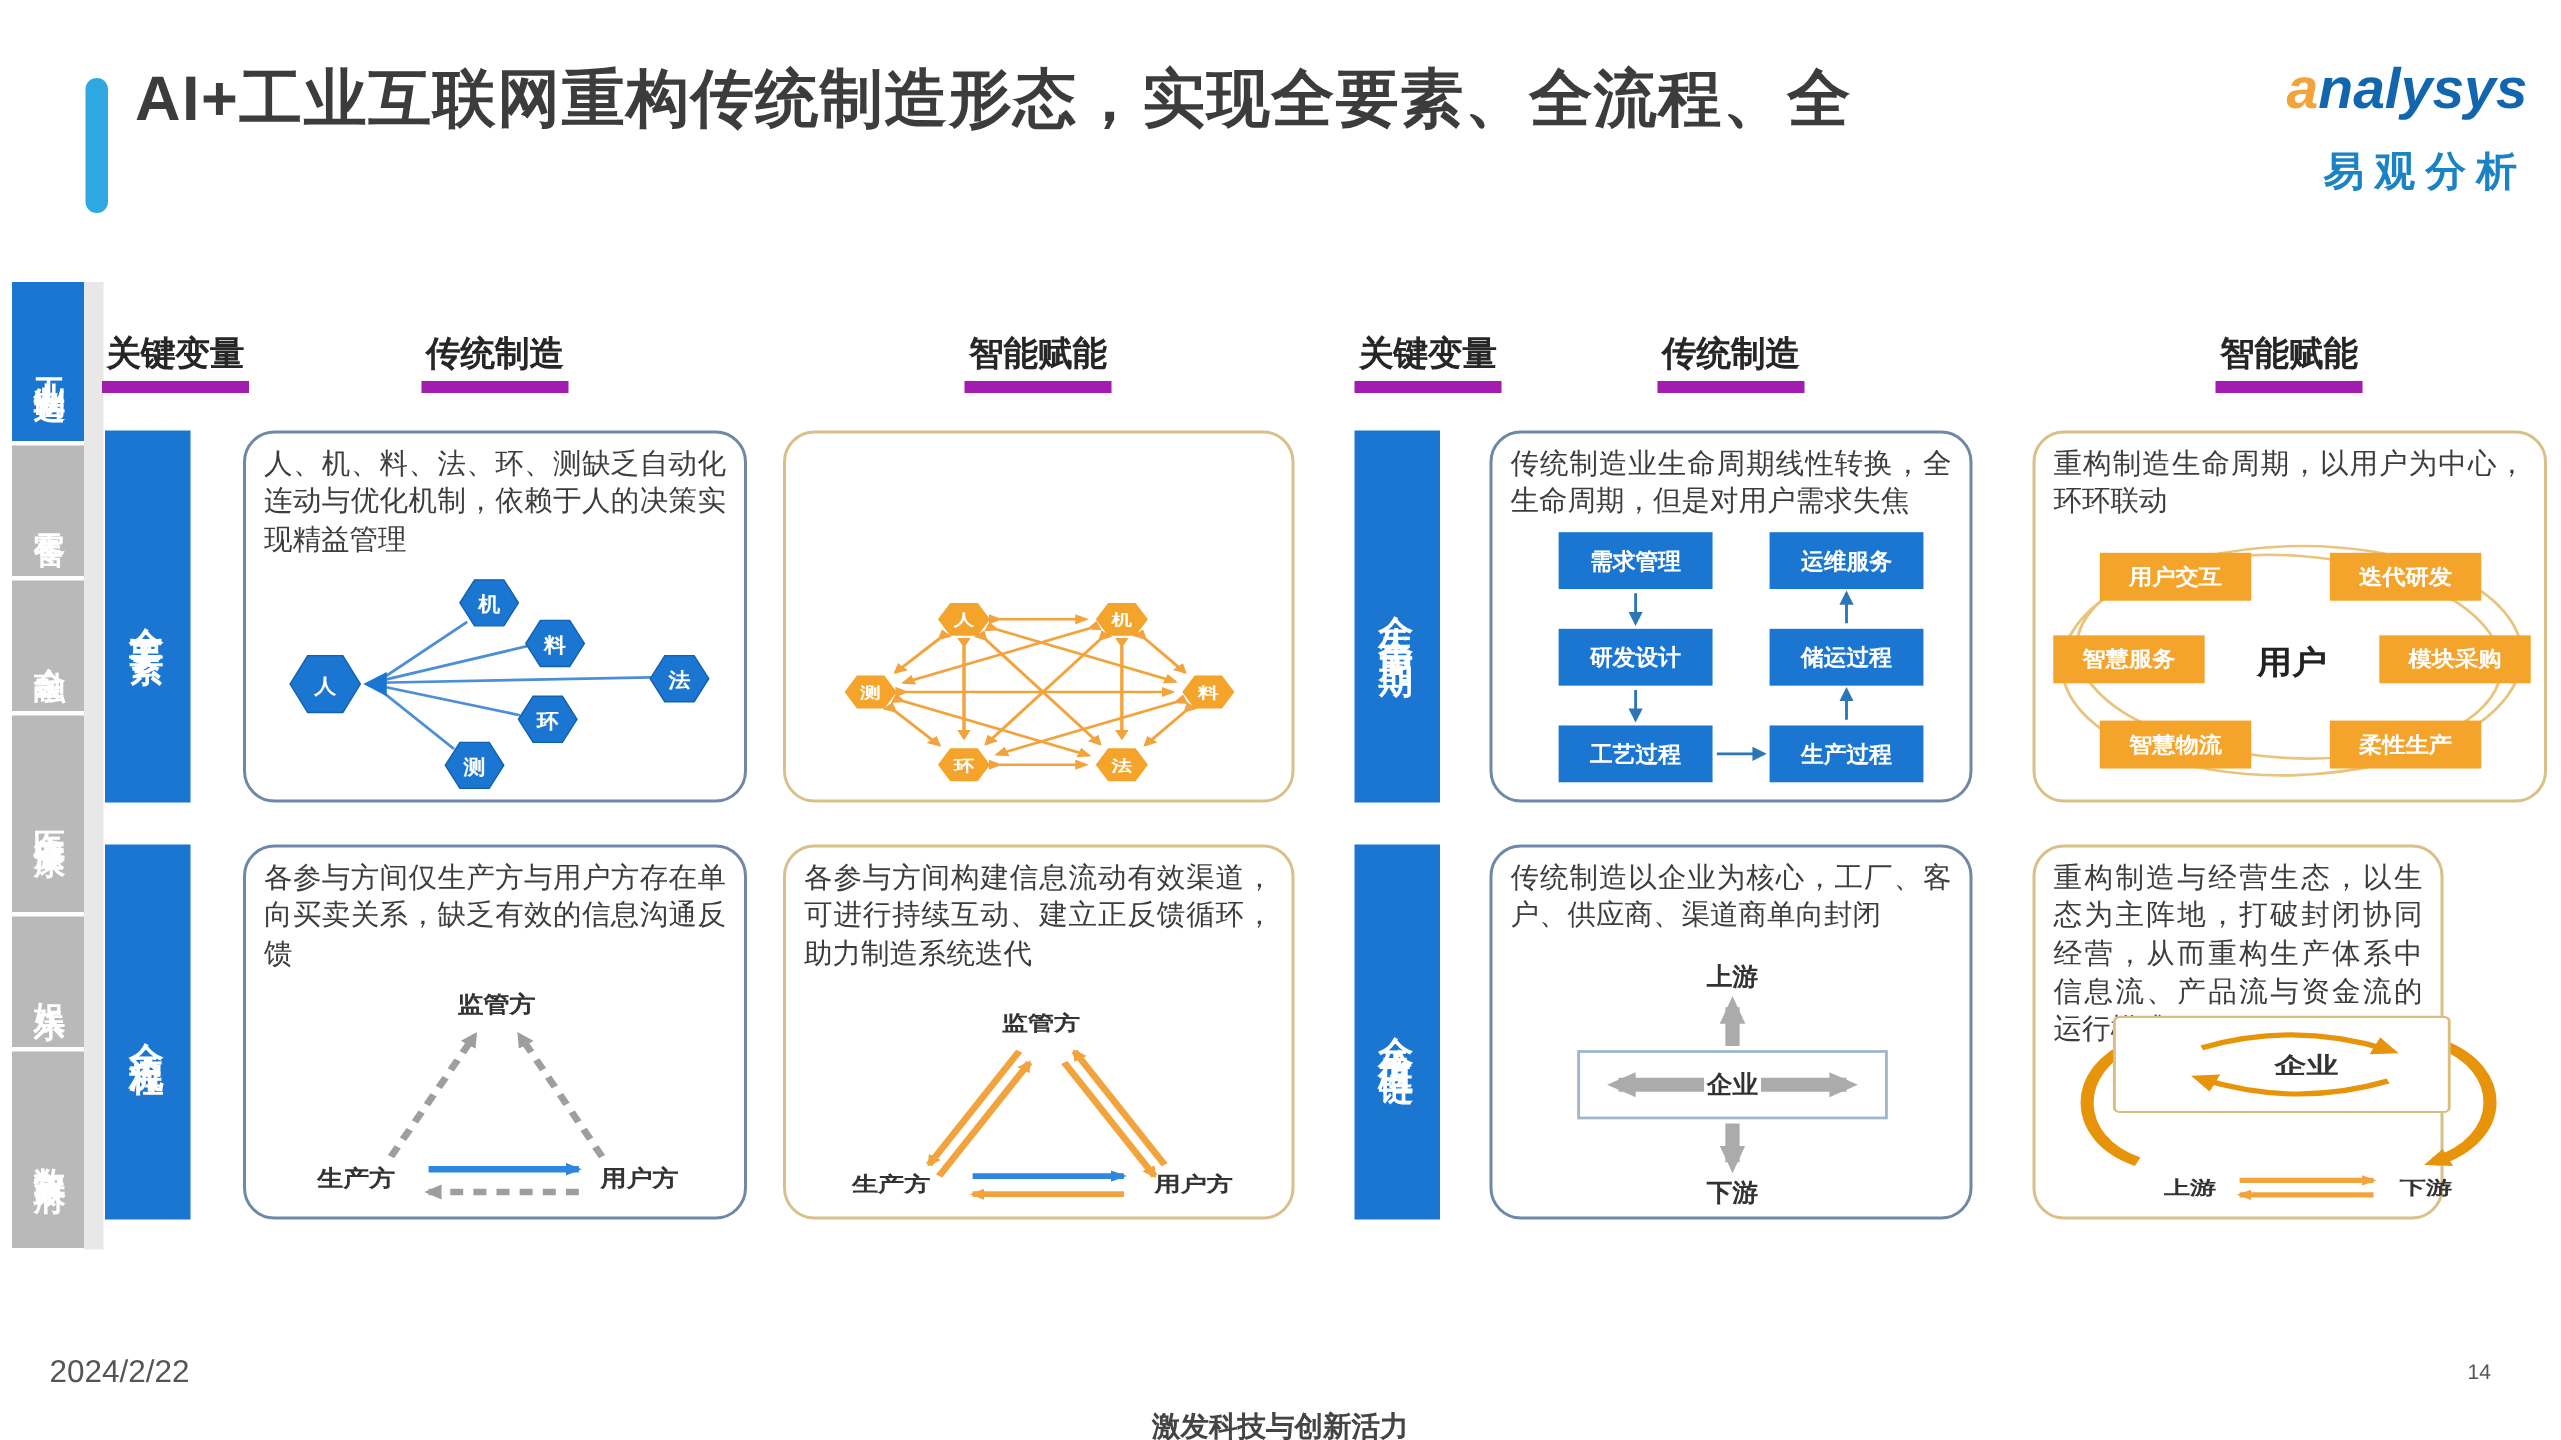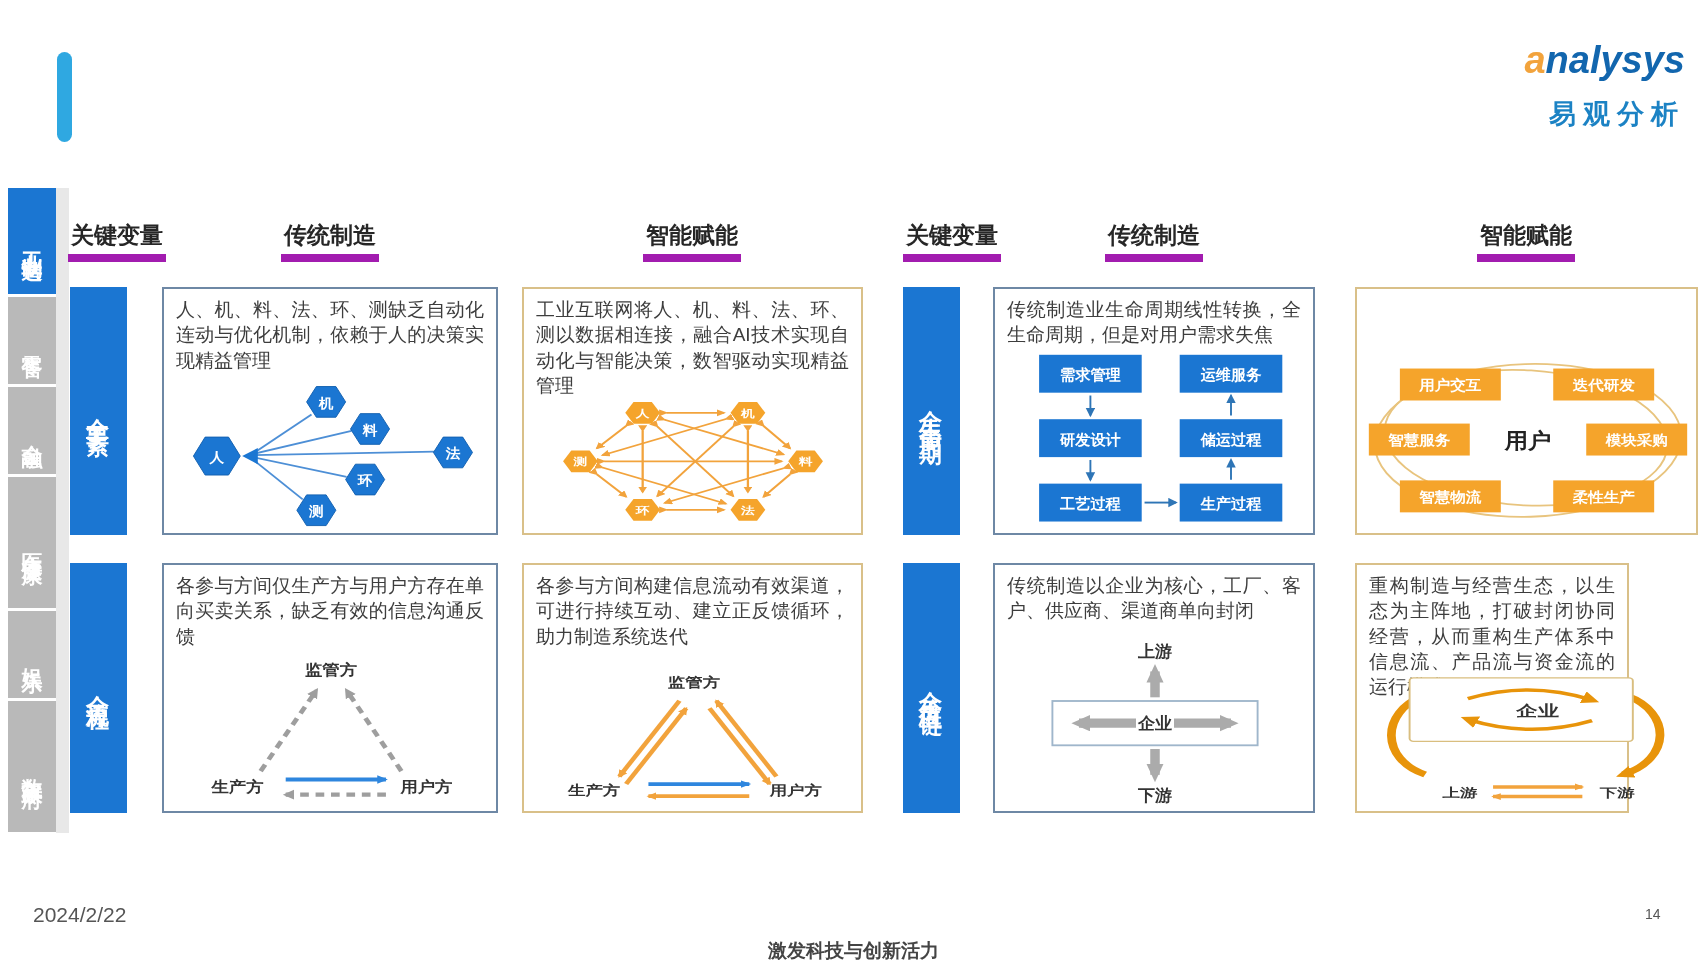--- a/index.html
+++ b/index.html
@@ -28,21 +28,21 @@
   
   .col-head{position:absolute;top:220px;font-size:23px;font-weight:bold;color:#262626;
             border-bottom:8px solid #a21caf;padding:0 3px 3px;white-space:nowrap;}
   .col-head.centered{transform:translateX(-50%);}
 
   
   .row-bar{position:absolute;width:57px;background:#1B76D2;color:#fff;
            writing-mode:vertical-rl;text-orientation:upright;
            display:flex;align-items:center;justify-content:center;
            font-size:23px;font-weight:bold;letter-spacing:8px;}
-  .cell{position:absolute;background:#fff;box-sizing:border-box;}
+  .cell{position:absolute;background:#fff;box-sizing:border-box;border-radius:21px;}
   .cell.trad{border:2px solid #6E88A5;}
   .cell.smart{border:2px solid #D9C089;}
   .cell-text{padding:8px 12px 0;font-size:19px;color:#3d3d3d;line-height:1.33;text-align:justify;}
   .diag{position:absolute;}
 
   
   .footer-date{position:absolute;left:33px;top:903px;font-size:21px;color:#555;}
   .footer-center{position:absolute;left:50%;transform:translateX(-50%);top:938px;font-size:19px;color:#444;font-weight:bold;}
   .footer-page{position:absolute;left:1645px;top:906px;font-size:14px;color:#555;}
 
@@ -74,21 +74,21 @@
         <path d="M0,0 L12,6 L0,12 z" fill="#9E9E9E"></path>
         </marker>
       <marker id="mGL" markerWidth="24" markerHeight="20" refX="12" refY="9" orient="auto" markerUnits="userSpaceOnUse">
         <path d="M0,0 L20,9 L0,18 z" fill="#ABABAB"></path>
         </marker>
     </defs>
   </svg>
 
   <div class="title-accent"></div>
   <div class="page-title">
-    <br>
+    <span>AI+工业互联网重构传统制造形态，实现全要素、全流程、全</span><br>
   </div>
   <div class="logo">
     <div class="logo-brand"><span class="logo-a">a</span><span>nalysys</span></div>
     <div class="logo-cn">易观分析</div>
   </div>
 
   <div class="sidebar-track"></div>
   <div class="sidebar-item active" style="top:188px;height:106px;">工业制造</div>
   <div class="sidebar-item" style="top:297px;height:87px;">零售</div>
   <div class="sidebar-item" style="top:387px;height:87px;">金融</div>
@@ -131,21 +131,20 @@
         <text class="hex-label" x="160" y="33">机</text>
         <text class="hex-label" x="205" y="63">料</text>
         <text class="hex-label" x="290" y="89">法</text>
         <text class="hex-label" x="200" y="119">环</text>
         <text class="hex-label" x="150" y="153">测</text>
       </g>
     </svg>
   </div>
 
   <div class="cell smart" style="left:522px;top:287px;width:341px;height:248px;">
-    <div class="cell-text">工业互联网将人、机、料、法、环、测以数据相连接，融合AI技术实现自动化与智能决策，数智驱动实现精益管理</div>
     <svg class="diag" style="left:18px;top:102px;" width="302" height="140" viewBox="0 0 330 205" preserveAspectRatio="none">
       <g stroke="#F2A33C" stroke-width="2.5" marker-start="url(#mO)" marker-end="url(#mO)">
         <line x1="136" y1="32" x2="199" y2="32"></line>
         <line x1="92" y1="51" x2="60" y2="84"></line>
         <line x1="134" y1="42" x2="264" y2="93"></line>
         <line x1="110" y1="58" x2="110" y2="148"></line>
         <line x1="126" y1="52" x2="209" y2="154"></line>
         <line x1="201" y1="41" x2="66" y2="94"></line>
         <line x1="242" y1="51" x2="271" y2="84"></line>
         <line x1="209" y1="52" x2="126" y2="154"></line>
@@ -227,20 +226,21 @@
         <line x1="92" y1="47" x2="92" y2="68" marker-end="url(#mBf)"></line>
         <line x1="92" y1="115" x2="92" y2="136" marker-end="url(#mBf)"></line>
         <line x1="149" y1="160" x2="182" y2="160" marker-end="url(#mBf)"></line>
         <line x1="240" y1="136" x2="240" y2="115" marker-end="url(#mBf)"></line>
         <line x1="240" y1="68" x2="240" y2="47" marker-end="url(#mBf)"></line>
       </g>
     </svg>
   </div>
 
   <div class="cell smart" style="left:1355px;top:287px;width:343px;height:248px;">
+    <div class="cell-text">重构制造生命周期，以用户为中心，环环联动</div>
     <svg class="diag" style="left:6px;top:60px;" width="330" height="182" viewBox="0 0 340 205" preserveAspectRatio="none">
       <g stroke="#E8C47E" stroke-width="2" fill="none">
         <ellipse cx="170" cy="103" rx="158" ry="86" transform="rotate(-2 170 103)"></ellipse>
         <ellipse cx="168" cy="100" rx="146" ry="76" transform="rotate(4 168 100)"></ellipse>
       </g>
       <g>
         <rect x="38" y="22" width="104" height="36" fill="#F5A42B"></rect>
         <rect x="196" y="22" width="104" height="36" fill="#F5A42B"></rect>
         <rect x="6" y="84" width="104" height="36" fill="#F5A42B"></rect>
         <rect x="230" y="84" width="104" height="36" fill="#F5A42B"></rect>

